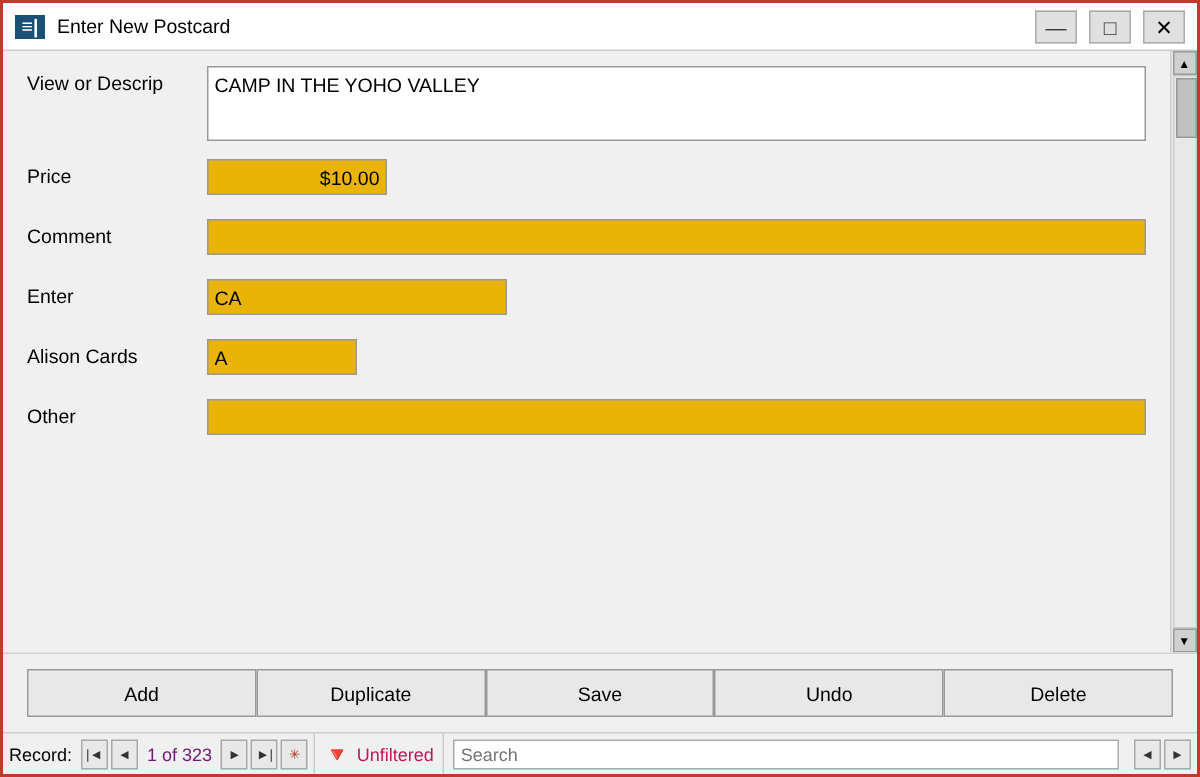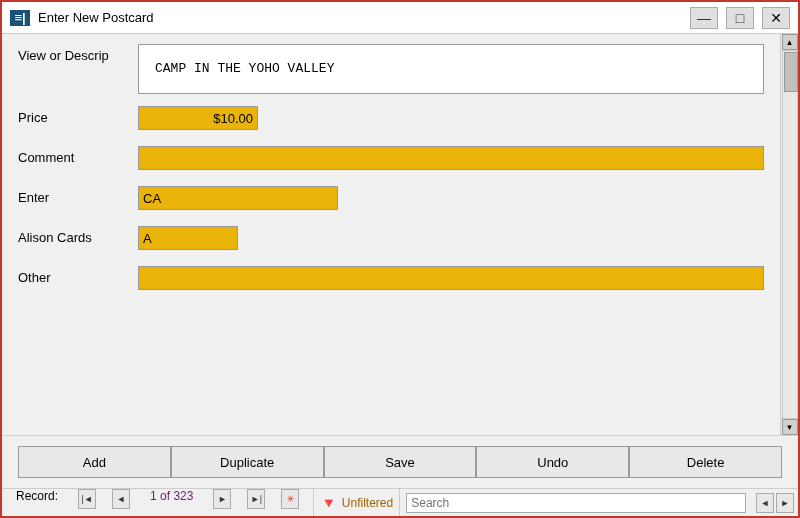--- a/index.html
+++ b/index.html
@@ -130,25 +130,24 @@
     .form-input.alison-input {
       flex: none;
       width: 100px;
     }
 
     .title-input {
       flex: 1;
       height: 50px;
       border: 1px solid #999;
       background: #fff;
-      padding: 16px;
+      padding: 4px;
       font-size: 13px;
       resize: none;
       outline: none;
-      font-family: Liberation Mono, monospace;
     }
 
     .scrollbar-area {
       width: 18px;
       background: #e8e8e8;
       border-left: 1px solid #ccc;
       display: flex;
       flex-direction: column;
       align-items: center;
     }
@@ -204,22 +203,23 @@
       height: 28px;
       background: #f0f0f0;
       border-top: 1px solid #ccc;
       display: flex;
       align-items: center;
       flex-shrink: 0;
     }
 
     .record-nav {
       display: flex;
-      padding: 0 14px;
-      gap: 16px;
+      align-items: center;
+      padding: 0 4px;
+      gap: 2px;
       border-right: 1px solid #ccc;
       height: 100%;
     }
 
     .record-label {
       font-size: 12px;
       color: #000;
       margin-right: 4px;
     }
 
@@ -251,21 +251,21 @@
       gap: 4px;
     }
 
     .filter-icon {
       color: #c0392b;
       font-size: 14px;
     }
 
     .filter-label {
       font-size: 12px;
-      color: #a16207;
+      color: #be185d;
     }
 
     .search-section {
       display: flex;
       align-items: center;
       padding: 0 6px;
       flex: 1;
       height: 100%;
     }
 

